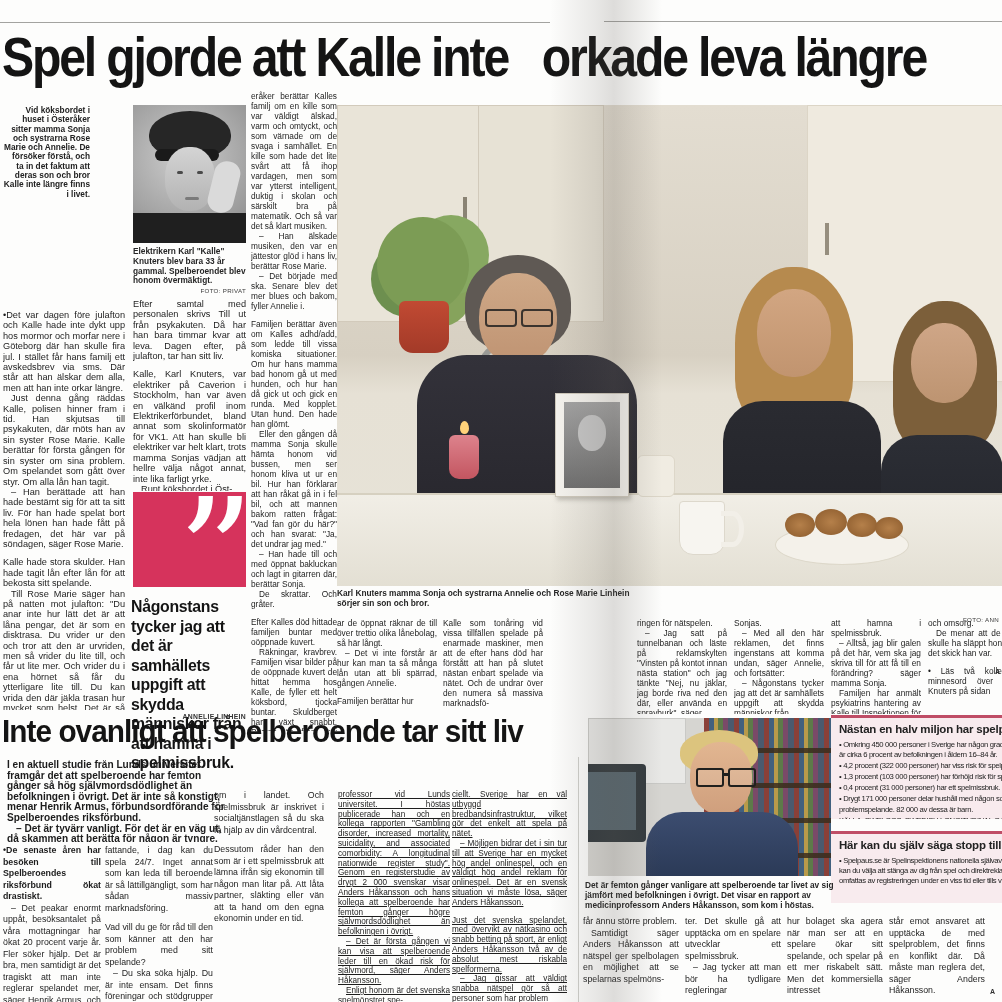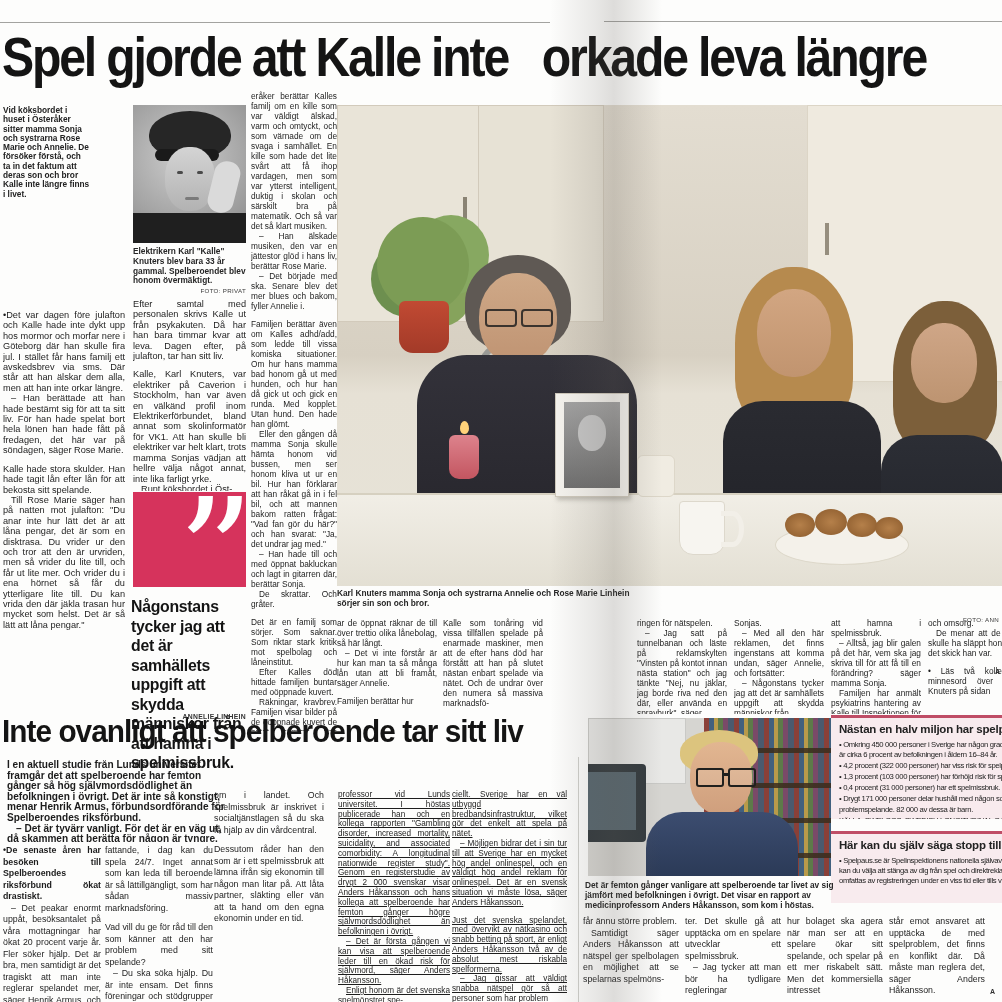--- a/index.html
+++ b/index.html
@@ -9,21 +9,21 @@
   .vrule{position:absolute;width:1px;background:#cfcfcb;}
   h1.main-headline{position:absolute;left:2px;top:24px;margin:0;font-size:56px;font-weight:700;
       letter-spacing:-2.5px;color:#141414;white-space:pre;transform:scaleX(.86);transform-origin:left top;}
   h2.second-headline{position:absolute;left:2px;top:714px;margin:0;font-size:31px;font-weight:700;
       letter-spacing:-1px;color:#141414;white-space:pre;transform:scaleX(.96);transform-origin:left top;}
   .col{position:absolute;text-align:justify;overflow:hidden;}
   .col p{margin:0;}
   .col p:empty{height:8px;}
   .col p+p{text-indent:8px;}
   .col p:empty+p{text-indent:0;}
-  .lead{font-size:8.3px;line-height:9.3px;font-weight:700;text-align:left;color:#222;}
+  .lead{font-size:8.3px;line-height:9.3px;font-weight:700;text-align:right;color:#222;}
   .size-a{font-size:9.2px;line-height:10.4px;}
   .size-b{font-size:8.3px;line-height:10px;}
   .size-c{font-size:8.8px;line-height:11.5px;}
   .size-d{font-size:8.2px;line-height:9.8px;text-decoration:underline;}
   .intro{font-size:10.1px;line-height:10.6px;font-weight:700;text-align:left;color:#1c1c1c;}
   .intro p+p{text-indent:9px;}
   #sec-c1 p:first-child{font-weight:700;}
   .caption{position:absolute;font-size:8.3px;line-height:9.8px;font-weight:700;color:#262626;text-align:left;}
   .credit{position:absolute;font-size:6.2px;color:#3a3a3a;letter-spacing:.3px;white-space:nowrap;}
   .pq-box{position:absolute;left:133px;top:492px;width:113px;height:95px;overflow:hidden;}
@@ -57,41 +57,42 @@
   <div class="hrule" style="left:0;top:22px;width:550px;"></div>
   <div class="hrule" style="left:604px;top:21px;width:398px;"></div>
 
   <h1 class="main-headline">Spel gjorde att Kalle inte   orkade leva längre</h1>
 
   <div class="col lead" style="left:3px;top:106px;width:87px;height:200px;">
       <p>Vid köksbordet i huset i Österåker sitter mamma Sonja och systrarna Rose Marie och Annelie. De försöker förstå, och ta in det faktum att deras son och bror Kalle inte längre finns i livet.</p>
     </div>
   <div class="col size-a" style="left:3px;top:310px;width:122px;height:400px;">
       <p>•Det var dagen före julafton och Kalle hade inte dykt upp hos mormor och morfar nere i Göteborg där han skulle fira jul. I stället får hans familj ett avskedsbrev via sms. Där står att han älskar dem alla, men att han inte orkar längre.</p>
+      <p>Just denna gång räddas Kalle, polisen hinner fram i tid. Han skjutsas till psykakuten, där möts han av sin syster Rose Marie. Kalle berättar för första gången för sin syster om sina problem. Om spelandet som gått över styr. Om alla lån han tagit.</p>
       <p>– Han berättade att han hade bestämt sig för att ta sitt liv. För han hade spelat bort hela lönen han hade fått på fredagen, det här var på söndagen, säger Rose Marie.</p>
       <p></p>
       <p>Kalle hade stora skulder. Han hade tagit lån efter lån för att bekosta sitt spelande.</p>
       <p>Till Rose Marie säger han på natten mot julafton: "Du anar inte hur lätt det är att låna pengar, det är som en disktrasa. Du vrider ur den och tror att den är urvriden, men så vrider du lite till, och får ut lite mer. Och vrider du i ena hörnet så får du ytterligare lite till. Du kan vrida den där jäkla trasan hur mycket som helst. Det är så lätt att låna pengar."</p>
     </div>
 
   <div class="photo" id="kalle-photo">
     <div style="left:16px;top:6px;width:82px;height:48px;background:#262626;border-radius:50% 50% 46% 46%;"></div>
     <div style="left:22px;top:44px;width:64px;height:12px;background:#1a1a1a;border-radius:6px;"></div>
     <div style="left:32px;top:42px;width:50px;height:64px;background:linear-gradient(#d4d4d4,#b2b2b2);border-radius:46%;"></div>
     <div style="left:44px;top:66px;width:6px;height:3px;background:#4a4a4a;border-radius:2px;"></div>
     <div style="left:64px;top:66px;width:6px;height:3px;background:#4a4a4a;border-radius:2px;"></div>
     <div style="left:52px;top:92px;width:14px;height:3px;background:#7a7a7a;border-radius:2px;"></div>
     <div style="left:78px;top:56px;width:26px;height:52px;background:#dadada;border-radius:12px;transform:rotate(14deg);"></div>
     <div style="left:0;top:108px;width:113px;height:30px;background:#1f1f1f;"></div>
   </div>
   <div class="caption" style="left:133px;top:247px;width:113px;">Elektrikern Karl "Kalle" Knuters blev bara 33 år gammal. Spelberoendet blev honom övermäktigt.</div>
   <div class="credit" style="left:133px;top:287px;width:113px;text-align:right;">FOTO: PRIVAT</div>
 
   <div class="col size-a" style="left:133px;top:299px;width:113px;height:192px;">
-      <p>Efter samtal med personalen skrivs Kalle ut från psykakuten. Då har han bara timmar kvar att leva. Dagen efter, på julafton, tar han sitt liv.</p>
+      <p>Efter samtal med personalen skrivs Till ut från psykakuten. Då har han bara timmar kvar att leva. Dagen efter, på julafton, tar han sitt liv.</p>
       <p></p>
       <p>Kalle, Karl Knuters, var elektriker på Caverion i Stockholm, han var även en välkänd profil inom Elektrikerförbundet, bland annat som skolinformatör för VK1. Att han skulle bli elektriker var helt klart, trots mamma Sonjas vädjan att hellre välja något annat, inte lika farligt yrke.</p>
       <p>Runt köksbordet i Öst-</p>
     </div>
 
   <div class="pq-box" style="background:#d6335c;">
     <div class="pq-mark">”</div>
   </div>
   <div class="pq-text">Någonstans tycker jag att det är samhällets uppgift att skydda människor från att hamna i spelmissbruk.</div>
   <div class="pq-byline">ANNELIE LINHEIN</div>
@@ -99,21 +100,20 @@
   <div class="col size-b" style="left:251px;top:91px;width:86px;height:640px;">
       <p>eråker berättar Kalles familj om en kille som var väldigt älskad, varm och omtyckt, och som värnade om de svaga i samhället. En kille som hade det lite svårt att få ihop vardagen, men som var ytterst intelligent, duktig i skolan och särskilt bra på matematik. Och så var det så klart musiken.</p>
       <p>– Han älskade musiken, den var en jättestor glöd i hans liv, berättar Rose Marie.</p>
       <p>– Det började med ska. Senare blev det mer blues och bakom, fyller Annelie i.</p>
       <p></p>
       <p>Familjen berättar även om Kalles adhd/add, som ledde till vissa komiska situationer. Om hur hans mamma bad honom gå ut med hunden, och hur han då gick ut och gick en runda. Med kopplet. Utan hund. Den hade han glömt.</p>
       <p>Eller den gången då mamma Sonja skulle hämta honom vid bussen, men ser honom kliva ut ur en bil. Hur han förklarar att han råkat gå in i fel bil, och att mannen bakom ratten frågat: "Vad fan gör du här?" och han svarat: "Ja, det undrar jag med."</p>
       <p>– Han hade till och med öppnat bakluckan och lagt in gitarren där, berättar Sonja.</p>
       <p>De skrattar. Och gråter.</p>
       <p></p>
-      <p>Det är en familj som sörjer. Som saknar. Som riktar stark kritik mot spelbolag och låneinstitut.</p>
       <p>Efter Kalles död hittade familjen buntar med oöppnade kuvert.</p>
       <p>Räkningar, kravbrev. Familjen visar bilder på de oöppnade kuvert de hittat hemma hos Kalle, de fyller ett helt köksbord, tjocka buntar. Skuldberget har växt snabbt. Posten är från juni 2018 och framåt, men de flesta räkningarna är från oktober, november och december. Av de räkning-</p>
     </div>
 
   <div class="photo" id="big-photo">
     <div style="left:0;top:0;width:140px;height:215px;background:#e9e4d8;border:1px solid #d2cabb;"></div>
     <div style="left:141px;top:0;width:124px;height:215px;background:#e7e2d5;border:1px solid #d2cabb;"></div>
     <div style="left:126px;top:92px;width:4px;height:28px;background:#8a8374;"></div>
     <div style="left:470px;top:0;width:195px;height:275px;background:#efeadf;border:1px solid #dcd5c6;"></div>
     <div style="left:488px;top:118px;width:4px;height:32px;background:#968e7e;"></div>
@@ -148,21 +148,21 @@
     <div style="left:448px;top:408px;width:30px;height:24px;background:radial-gradient(#b5804a,#8a5a2c);border-radius:50%;"></div>
     <div style="left:478px;top:404px;width:32px;height:26px;background:radial-gradient(#b5804a,#8a5a2c);border-radius:50%;"></div>
     <div style="left:510px;top:408px;width:30px;height:24px;background:radial-gradient(#b5804a,#8a5a2c);border-radius:50%;"></div>
     <div style="left:538px;top:412px;width:28px;height:22px;background:radial-gradient(#b5804a,#8a5a2c);border-radius:50%;"></div>
   </div>
   <div class="caption" style="left:337px;top:589px;width:312px;">Karl Knuters mamma Sonja och systrarna Annelie och Rose Marie Linhein sörjer sin son och bror.</div>
   <div class="credit" style="left:963px;top:616px;">FOTO: ANN</div>
 
   <div class="col size-b" style="left:337px;top:618px;width:100px;height:96px;">
       <p>ar de öppnat räknar de till över trettio olika lånebolag, så här långt.</p>
-      <p>– Det vi inte förstår är hur kan man ta så många lån utan att bli framåt, säger Annelie.</p>
+      <p>– Det vi inte förstår är hur kan man ta så många lån utan att bli spärrad, gången Annelie.</p>
       <p></p>
       <p>Familjen berättar hur</p>
     </div>
   <div class="col size-b" style="left:443px;top:618px;width:100px;height:96px;">
       <p>Kalle som tonåring vid vissa tillfällen spelade på enarmade maskiner, men att de efter hans död har förstått att han på slutet nästan enbart spelade via nätet. Och de undrar över den numera så massiva marknadsfö-</p>
     </div>
 
   <div class="col size-b" style="left:637px;top:618px;width:90px;height:96px;">
       <p>ringen för nätspelen.</p>
       <p>– Jag satt på tunnelbanan och läste på reklamskylten "Vinsten på kontot innan nästa station" och jag tänkte "Nej, nu jäklar, jag borde riva ned den där, eller använda en sprayburk", säger</p>

